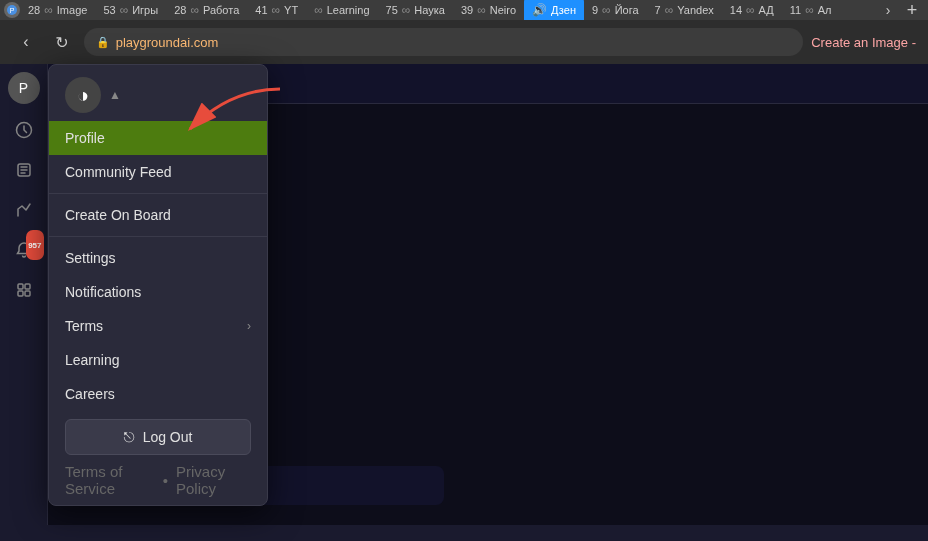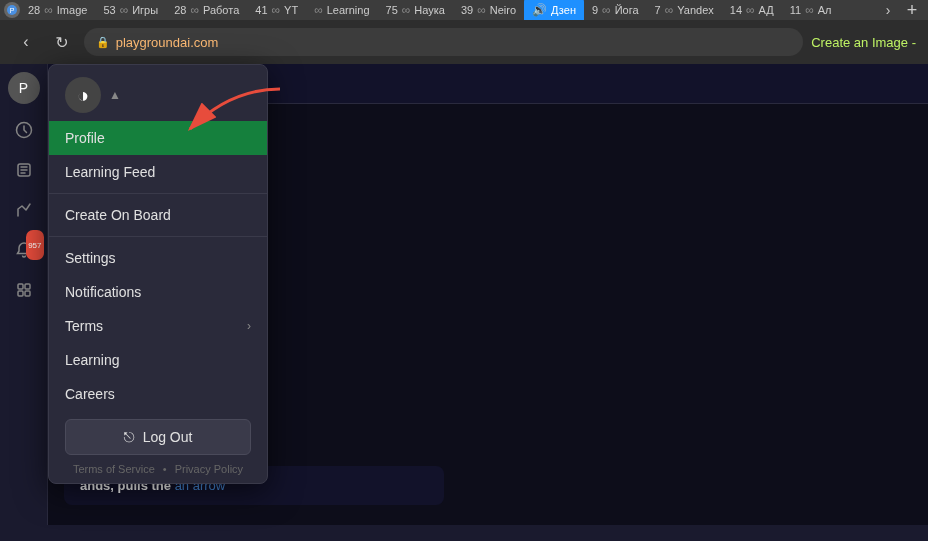--- a/index.html
+++ b/index.html
@@ -101,21 +101,21 @@
     .url-lock {
       color: #888;
       font-size: 11px;
       margin-right: 6px;
     }
     .url-text {
       color: #fdba74;
       font-size: 13px;
     }
     .create-image-text {
-      color: #bef264;
+      color: #fca5a5;
       font-size: 13px;
       margin-left: auto;
     }
 
     
     .app-area {
       display: flex;
       width: 100%;
       height: calc(541px - 80px);
       background: #0d0d1a;
@@ -157,20 +157,21 @@
     .badge-count {
       position: absolute;
       top: -2px; right: -2px;
       background: #e74c3c;
       color: white;
       font-size: 8px;
       min-width: 14px; height: 30px;
       border-radius: 7px;
       display: flex; align-items: center; justify-content: center;
       padding: 12px 2px;
+      font-weight: bold;
     }
 
     
     .dropdown-menu {
       position: absolute;
       left: 48px;
       top: 0;
       width: 220px;
       background: #2a2a3a;
       border-radius: 8px;
@@ -199,21 +200,21 @@
     }
     .menu-item {
       display: flex;
       align-items: center;
       justify-content: space-between;
       padding: 9px 16px;
       color: #e0e0e0;
       font-size: 14px;
       cursor: pointer;
     }
-    .menu-item.active { background: #15803d; }
+    .menu-item.active { background: #4d7c0f; }
     .menu-item .chevron-right { color: #888; font-size: 12px; }
     .menu-divider {
       height: 1px;
       background: #3a3a4a;
       margin: 4px 0;
     }
     .menu-logout-btn {
       margin: 8px 16px 4px;
       width: calc(100% - 32px);
       height: 36px;
@@ -227,21 +228,21 @@
       align-items: center;
       justify-content: center;
       gap: 8px;
     }
     .menu-footer {
       display: flex;
       align-items: center;
       justify-content: center;
       gap: 8px;
       padding: 4px 16px 0;
-      font-size: 11px;
+      font-size: 15px;
       color: #666;
     }
     .menu-footer a { color: #666; text-decoration: none; }
 
     
     .red-arrow {
       position: absolute;
       top: 15px;
       left: 110px;
       z-index: 200;
@@ -450,21 +451,21 @@
       <div class="menu-logo">
         <span style="font-size:20px; color:#fff;">◑</span>
       </div>
       <span class="menu-chevron">▲</span>
     </div>
 
     <div class="menu-item active">
       <span>Profile</span>
     </div>
     <div class="menu-item">
-      <span>Learning Feed</span>
+      <span>Community Feed</span>
     </div>
     <div class="menu-divider"></div>
     <div class="menu-item">
       <span>Create On Board</span>
     </div>
     <div class="menu-divider"></div>
     <div class="menu-item">
       <span>Settings</span>
     </div>
     <div class="menu-item">

